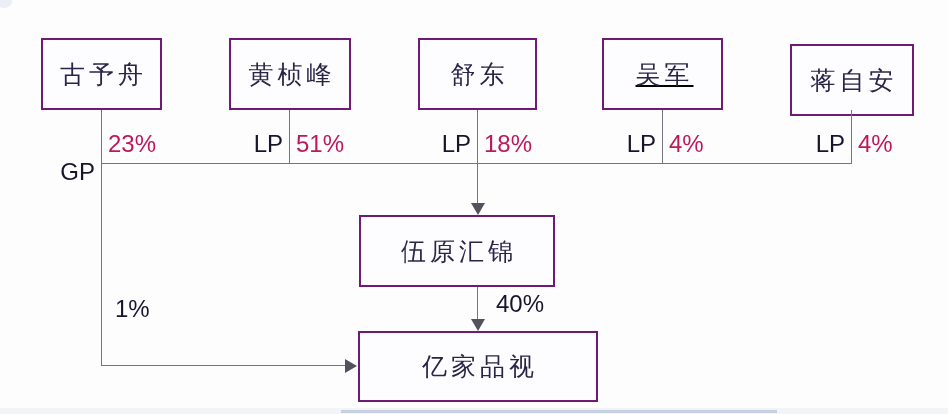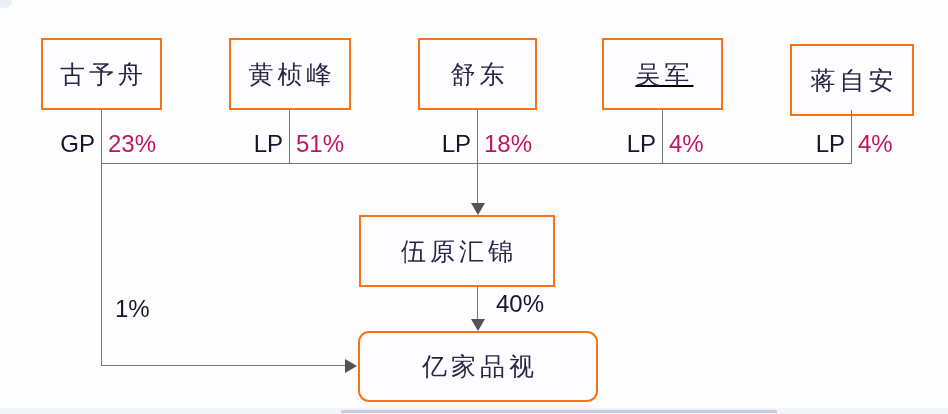--- a/index.html
+++ b/index.html
@@ -8,21 +8,21 @@
     width: 948px;
     height: 414px;
     background: #fdfdfe;
     overflow: hidden;
     font-family: "Liberation Sans", "DejaVu Sans", sans-serif;
   }
   
   .ebox {
     position: absolute;
     box-sizing: border-box;
-    border: 2px solid #f97316;
+    border: 2px solid #701a75;
     background: #fdfdff;
     display: flex;
     align-items: center;
     justify-content: center;
   }
   .ebox .ename {
     font-family: "DejaVu Serif", "Liberation Serif", serif;
     font-size: 25px;
     letter-spacing: 4px;
     text-indent: 4px;
@@ -114,21 +114,21 @@
   <div class="ebox" style="left:790px; top:44px; width:124px; height:72px;">
     <span class="ename">蒋自安</span>
   </div>
 
   <div class="vline" style="left:101px; top:110px; height:256px;"></div>
   <div class="vline" style="left:289px; top:110px; height:53px;"></div>
   <div class="vline" style="left:477px; top:110px; height:53px;"></div>
   <div class="vline" style="left:662px; top:110px; height:53px;"></div>
   <div class="vline" style="left:851px; top:110px; height:53px;"></div>
 
-  <span class="role" style="right:853px;">GP</span>
+  <span class="role" style="right:853px;margin-top:28px;">GP</span>
   <span class="pct" style="left:108px;">23%</span>
 
   <span class="role" style="right:665px;">LP</span>
   <span class="pct" style="left:296px;">51%</span>
 
   <span class="role" style="right:477px;">LP</span>
   <span class="pct" style="left:484px;">18%</span>
 
   <span class="role" style="right:292px;">LP</span>
   <span class="pct" style="left:669px;">4%</span>
@@ -146,20 +146,20 @@
   </div>
 
   <div class="vline" style="left:477px; top:287px; height:34px;"></div>
   <div class="arrow-down" style="left:471px; top:319px;"></div>
   <span class="flow-pct" style="left:496px; top:291px;">40%</span>
 
   <div class="hline" style="left:101px; top:365px; width:245px;"></div>
   <div class="arrow-right" style="left:345px; top:359px;"></div>
   <span class="flow-pct" style="left:115px; top:296px;">1%</span>
 
-  <div class="ebox" style="left:358px; top:331px; width:240px; height:71px;border-radius:11px;">
+  <div class="ebox" style="left:358px; top:331px; width:240px; height:71px;">
     <span class="ename">亿家品视</span>
   </div>
 
   <div class="bottom-tint"></div>
   <div class="bottom-strip"></div>
 
 </div>
 
 </body></html>

